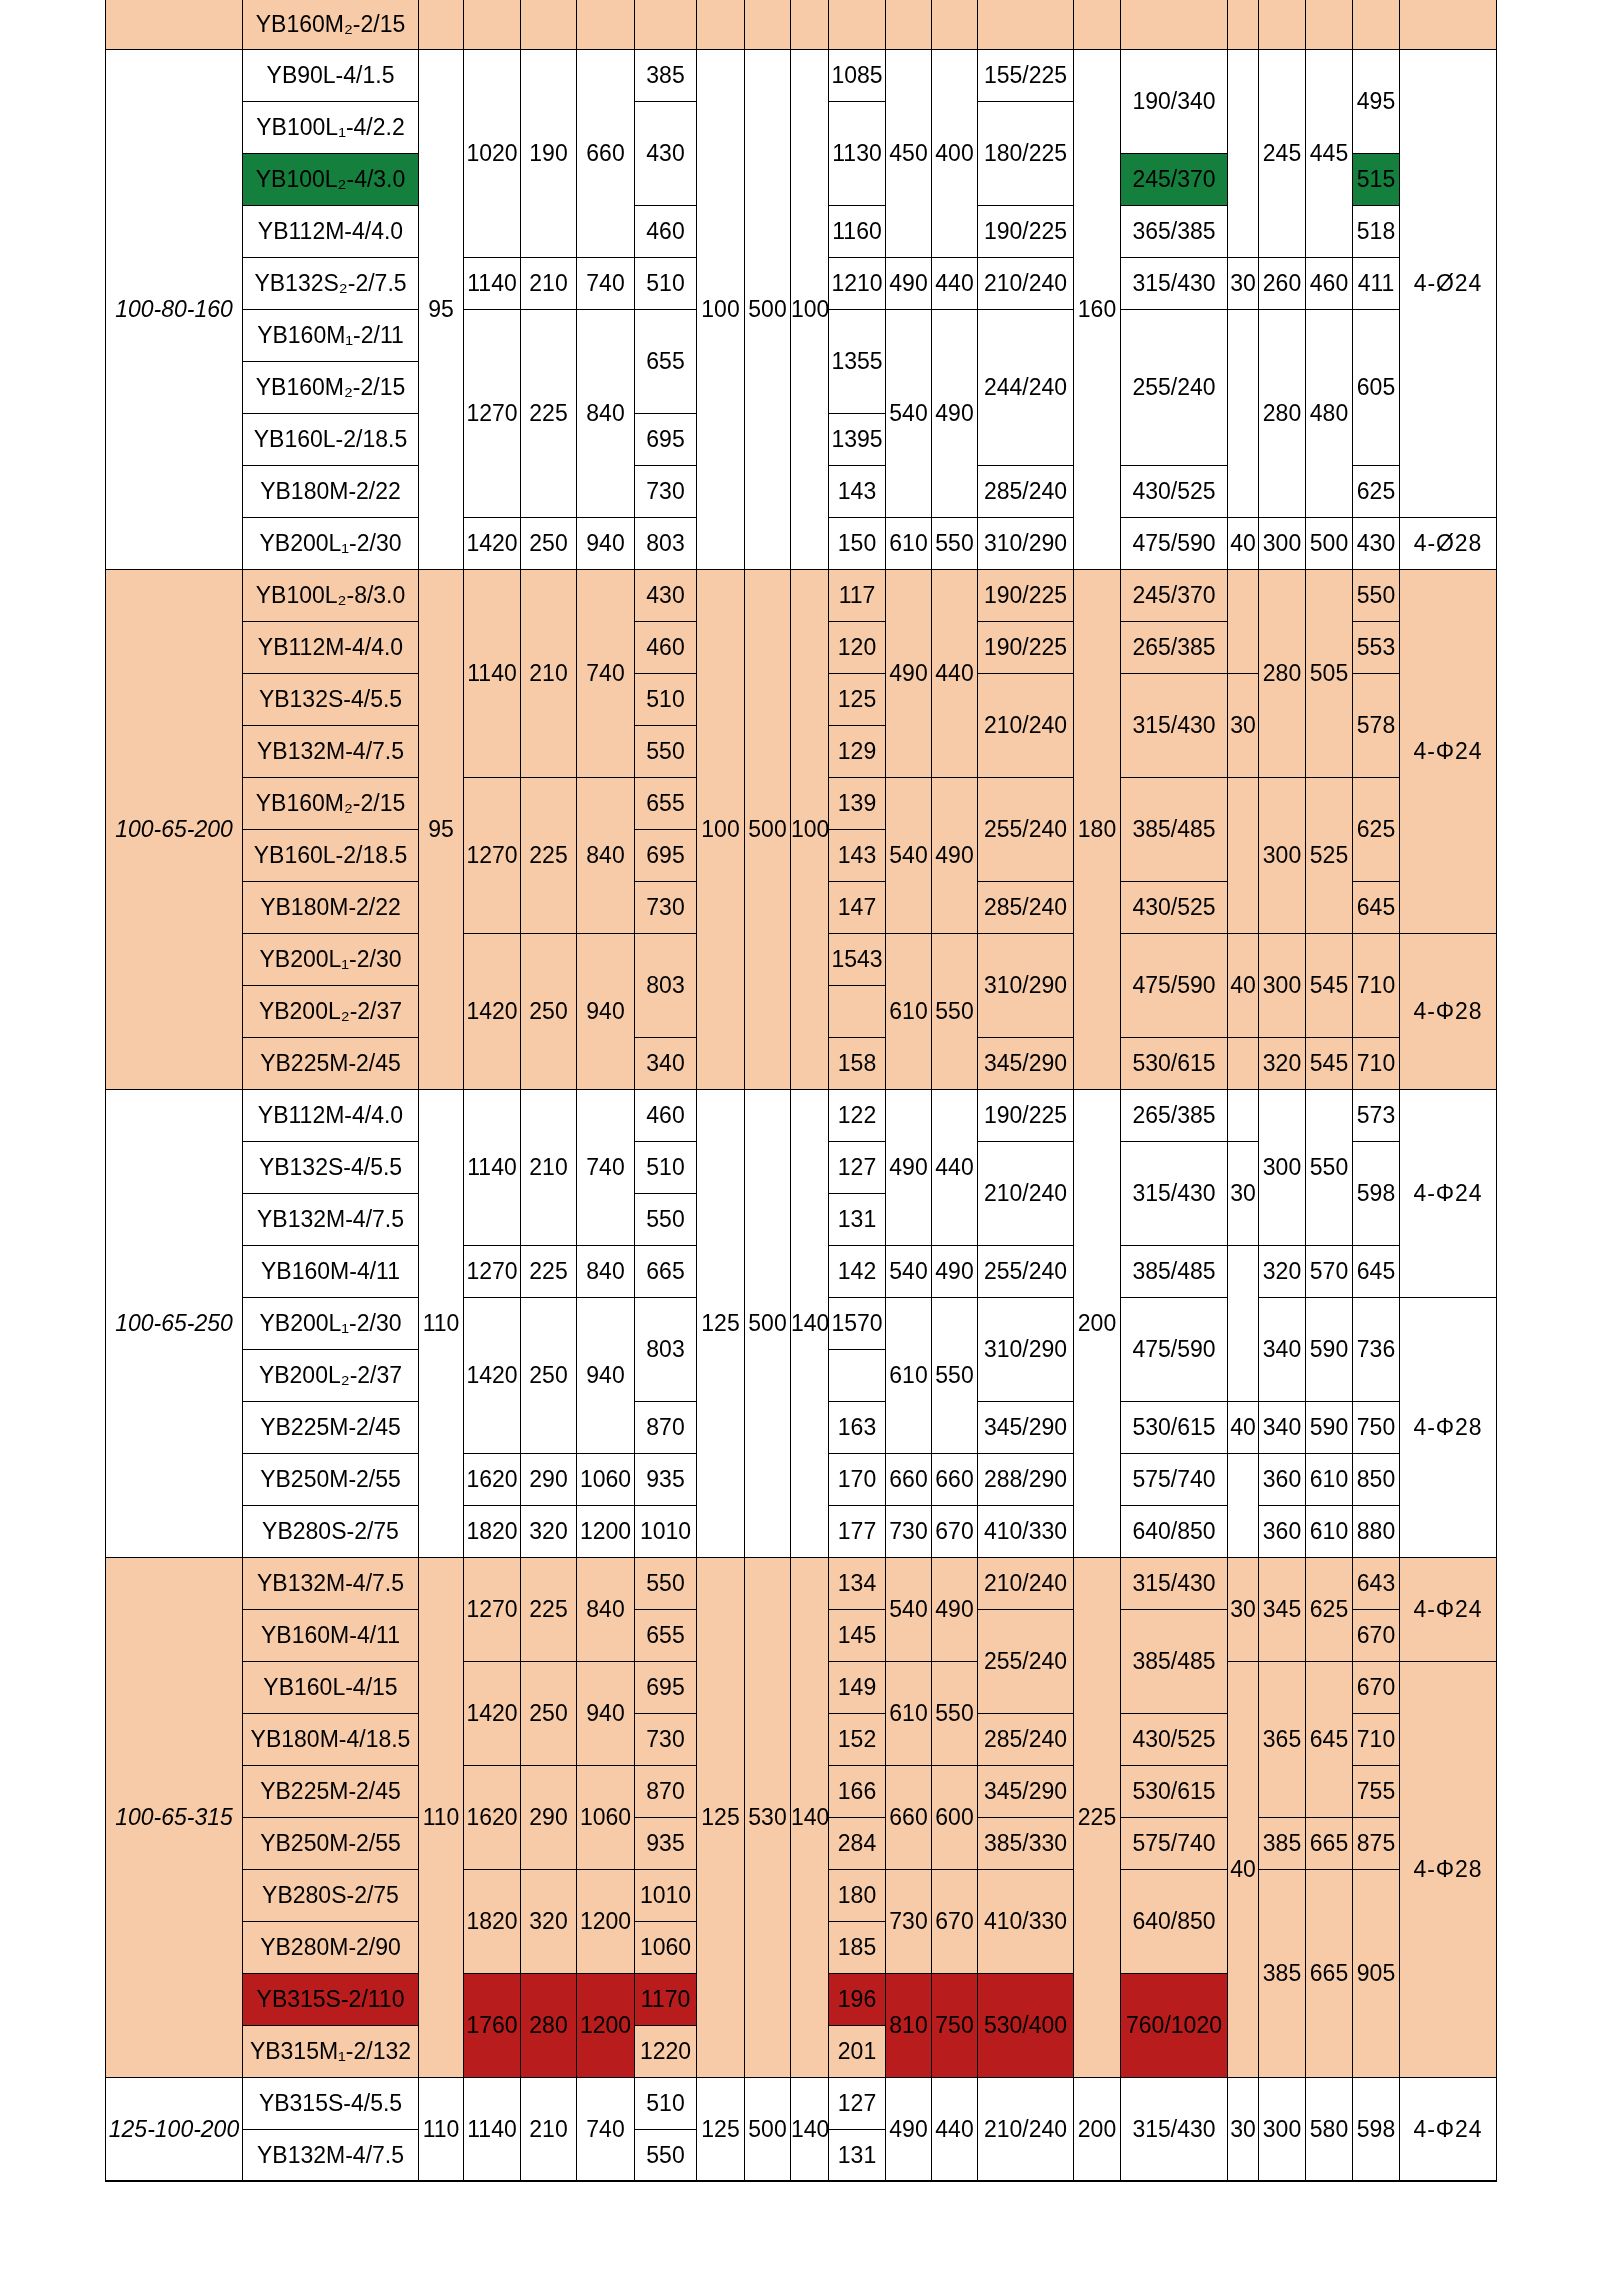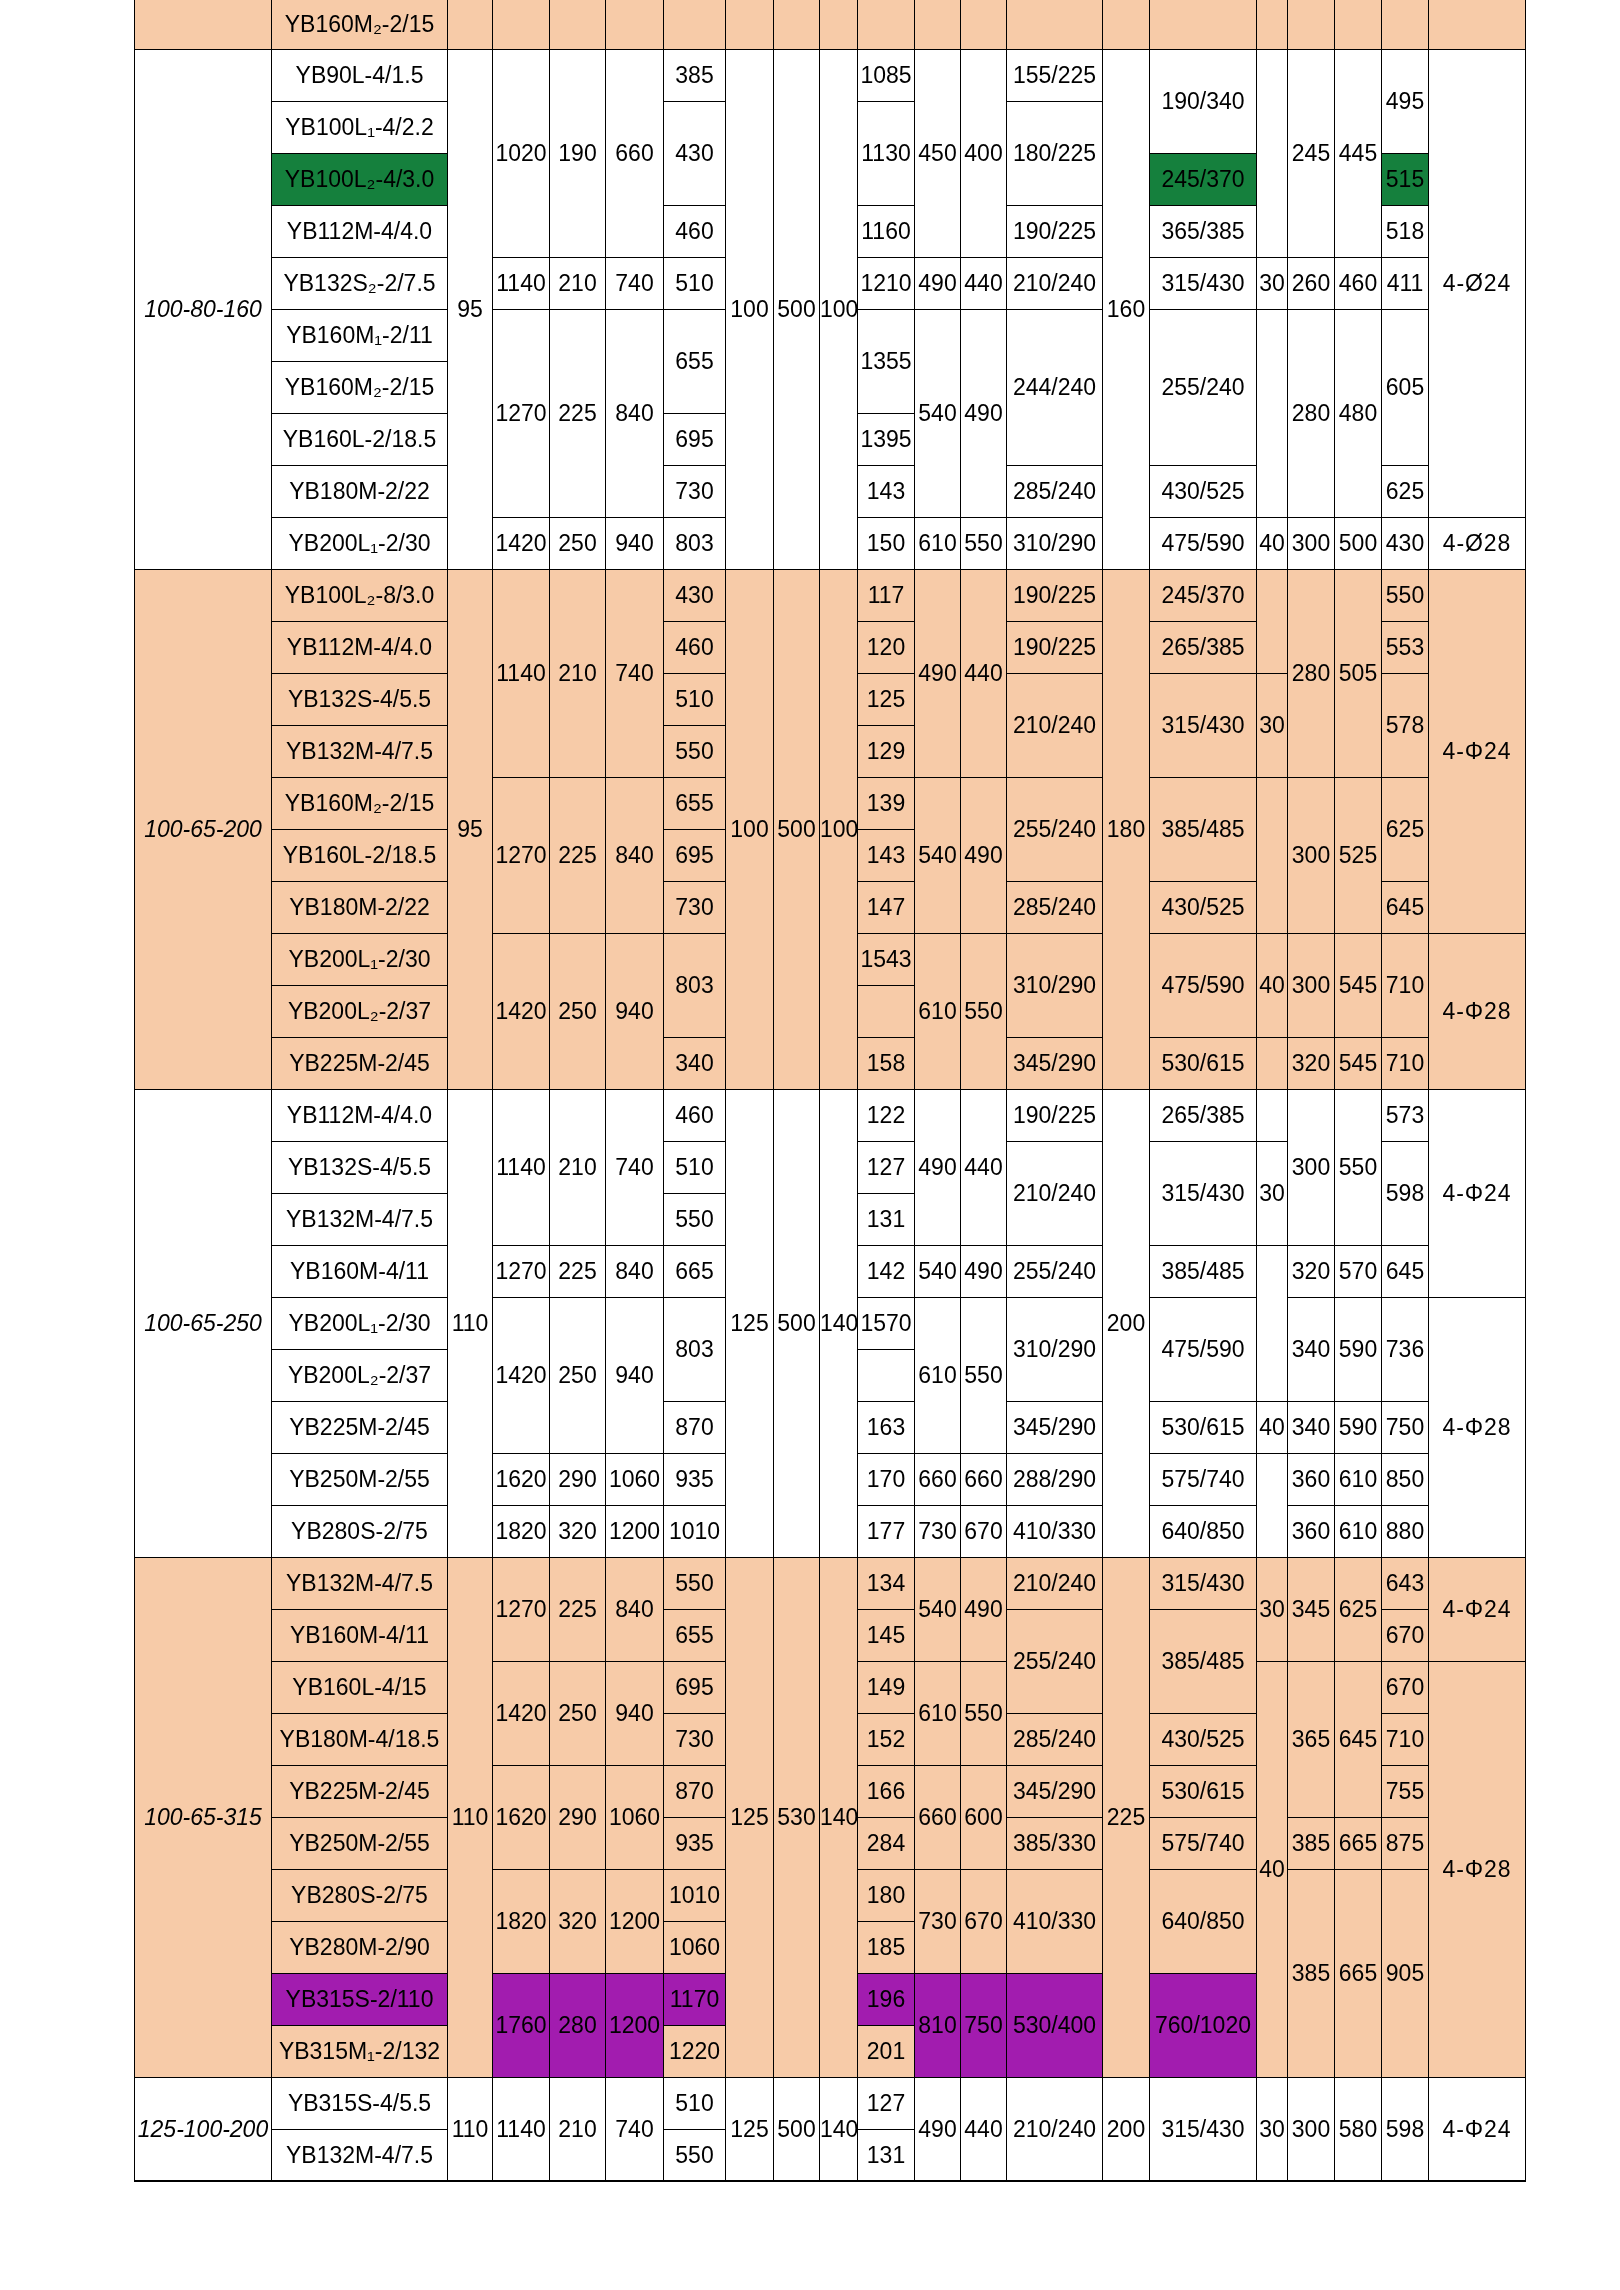--- a/index.html
+++ b/index.html
@@ -1,21 +1,21 @@
 <!DOCTYPE html>
 <html style="font-size:14.3px"><head>
 <meta charset="utf-8">
 <style>
   html,body{margin:0;padding:0;background:#fff;}
   .canvas{
     position:relative;width:1620px;height:2291px;background:#ffffff;overflow:hidden;
     font-family:"Liberation Sans","DejaVu Sans",sans-serif;color:#000;
   }
   table.spec{
-    position:absolute;left:134px;top:0;width:1390px;
+    position:absolute;left:105px;top:0;width:1390px;
     border-collapse:collapse;table-layout:fixed;
     border-left:1.8px solid #000;border-right:1.8px solid #000;border-bottom:2.7px solid #000;
   }
   table.spec td{
     border:1.8px solid #000;
     text-align:center;vertical-align:middle;
     padding:0;font-size:23px;line-height:1.05;
     overflow:hidden;white-space:nowrap;
   }
   
@@ -497,21 +497,21 @@
           <td rowspan="2" class="c16">640/850</td>
           <td rowspan="4" class="c18">385</td>
           <td rowspan="4" class="c19">665</td>
           <td rowspan="4" class="c20">905</td>
         </tr>
         <tr style="height: 52px; background: rgb(247, 203, 168);">
           <td class="c2">YB280M-2/90</td>
           <td class="c7">1060</td>
           <td class="c11">185</td>
         </tr>
-        <tr style="height: 52px; background: #a21caf;">
+        <tr style="height: 52px; background: #b91c1c;">
           <td class="c2">YB315S-2/110</td>
           <td rowspan="2" class="c4">1760</td>
           <td rowspan="2" class="c5">280</td>
           <td rowspan="2" class="c6">1200</td>
           <td class="c7">1170</td>
           <td class="c11">196</td>
           <td rowspan="2" class="c12">810</td>
           <td rowspan="2" class="c13">750</td>
           <td rowspan="2" class="c14">530/400</td>
           <td rowspan="2" class="c16">760/1020</td>

